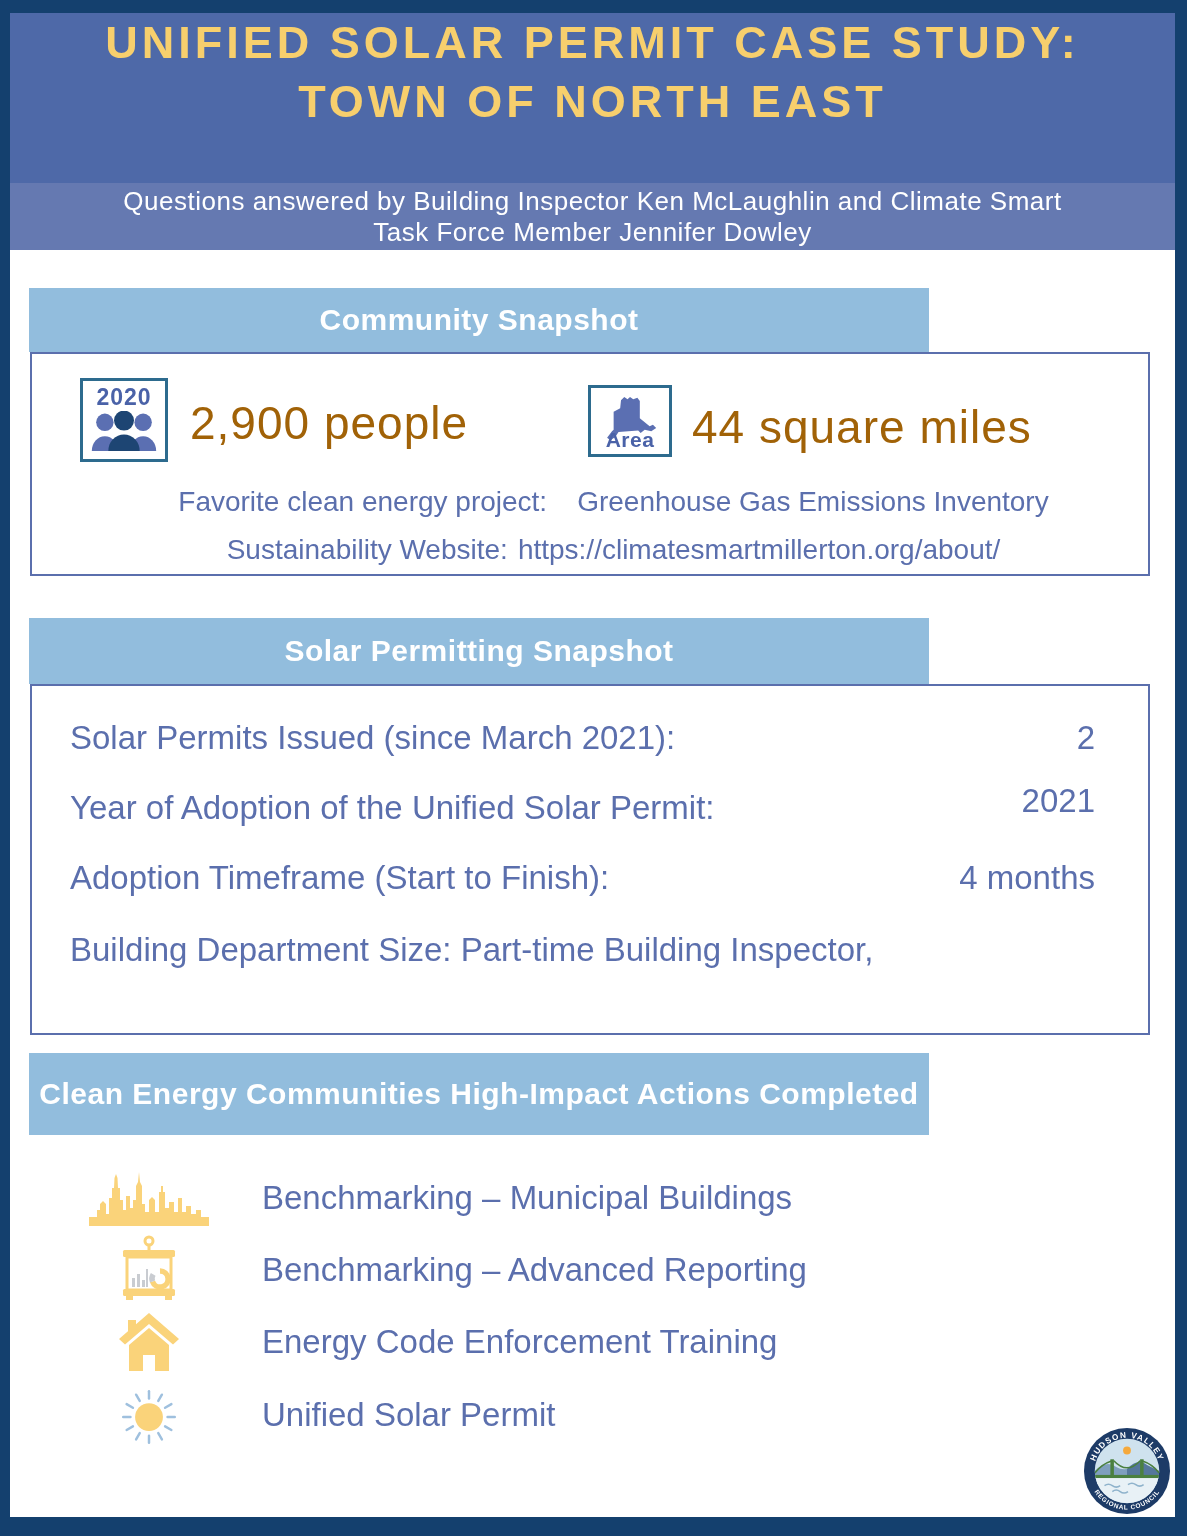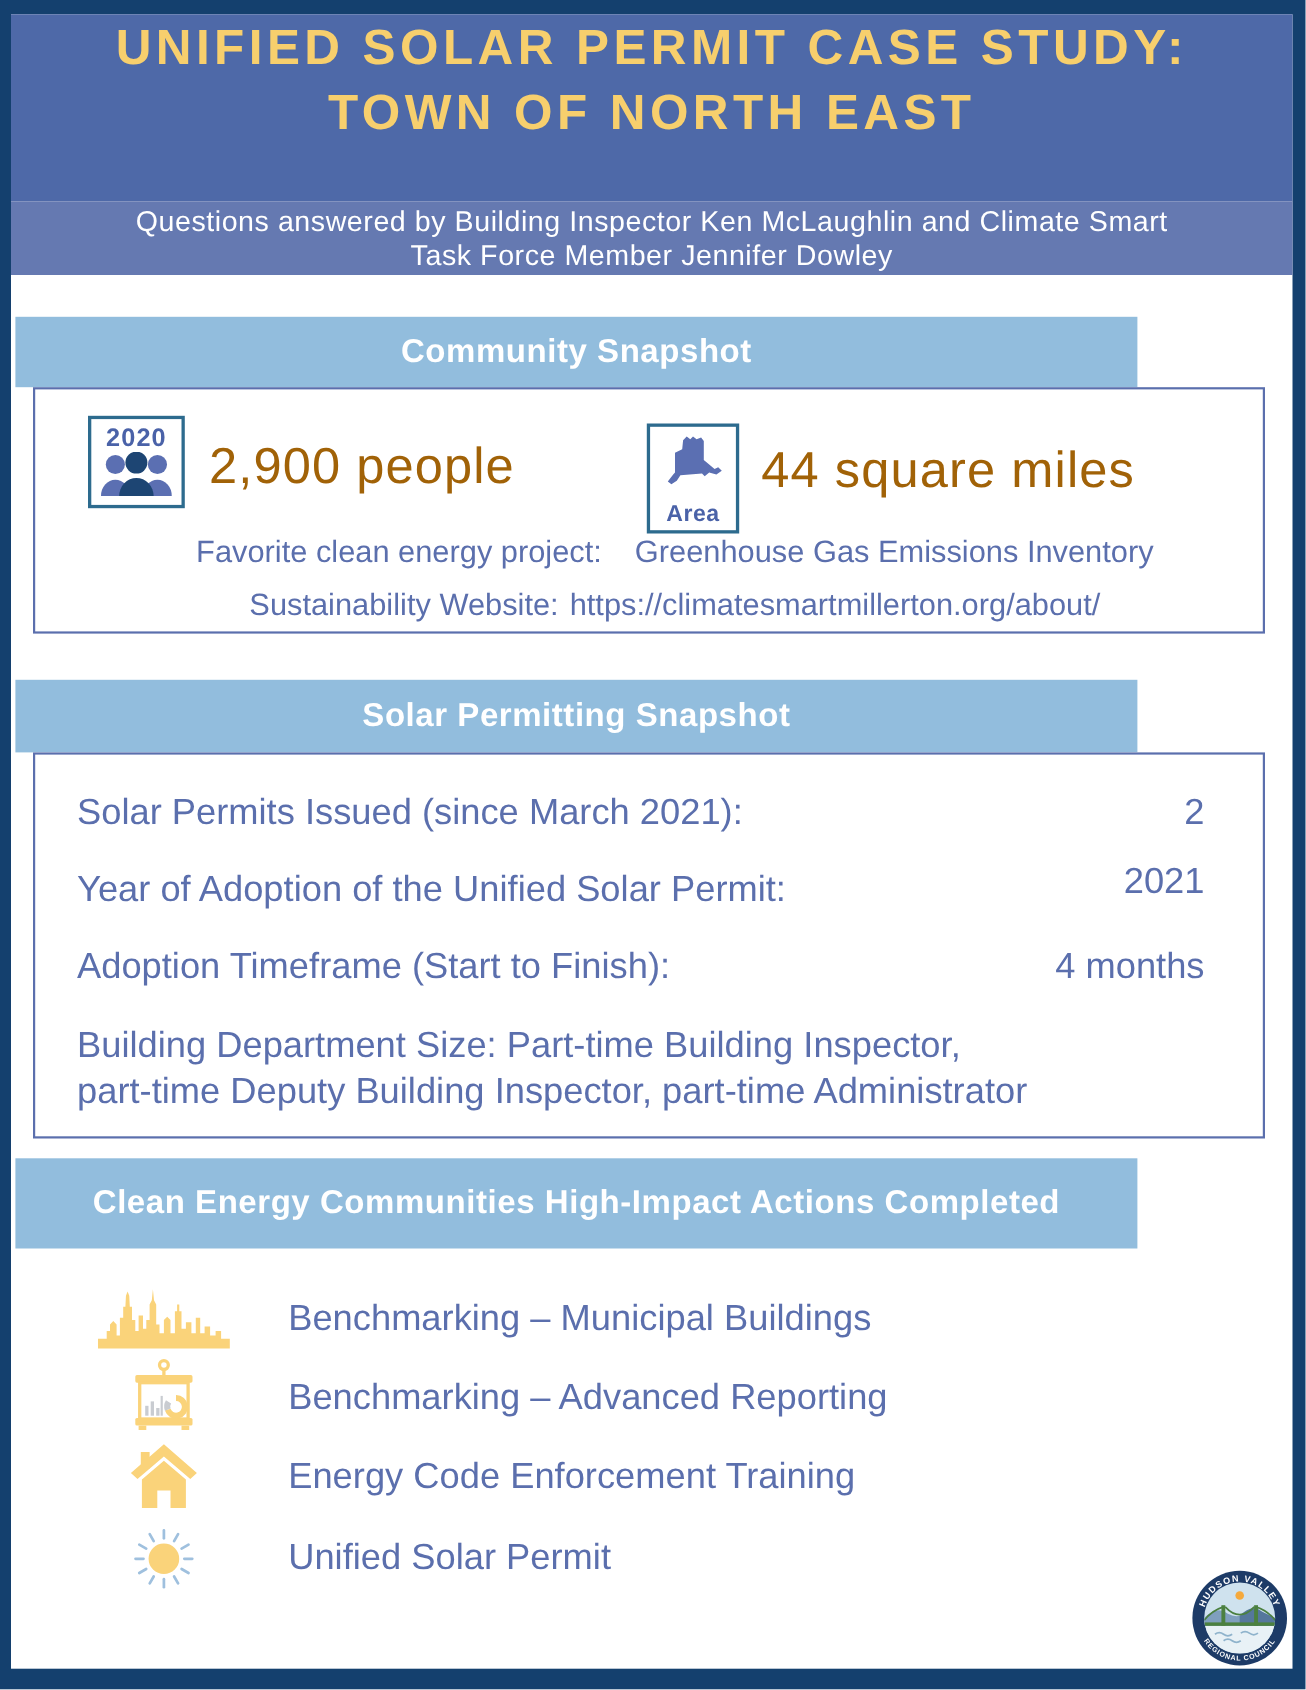--- a/index.html
+++ b/index.html
@@ -24,21 +24,21 @@
     line-height:59px;
   }
   .subtitle {
     position:absolute; left:0; top:170px; width:1165px; height:67px;
     background:#6579b1; text-align:center; padding-top:3px;
   }
   .subtitle-line { color:#ffffff; font-size:26px; line-height:31px; letter-spacing:0.5px; }
 
   
   .section-bar {
-    position:absolute; left:4px; width:1020px; background:#92bddd;
+    position:absolute; left:19px; width:900px; background:#92bddd;
     color:#ffffff; font-weight:bold; text-align:center; letter-spacing:0.5px;
   }
   .bar-community { top:275px; height:64px; font-size:30px; line-height:64px; }
   .bar-solar     { top:605px; height:66px; font-size:30px; line-height:66px; }
   .bar-actions   { top:1040px; height:82px; font-size:30px; line-height:82px; }
 
   
   .data-box {
     position:absolute; left:20px; width:1120px; background:#ffffff;
     border:2px solid #5b6fad;
@@ -96,21 +96,21 @@
           <circle cx="17" cy="13" r="10" fill="#5b6fb2"></circle>
           <circle cx="61" cy="13" r="10" fill="#5b6fb2"></circle>
           <path d="M2,46 a15,17 0 0 1 30,0 Z" fill="#5b6fb2"></path>
           <path d="M46,46 a15,17 0 0 1 30,0 Z" fill="#5b6fb2"></path>
           <circle cx="39" cy="11" r="11.5" fill="#1d4573"></circle>
           <path d="M21,46 a18,19 0 0 1 36,0 Z" fill="#1d4573"></path>
         </svg>
       </div>
       <div class="abs stat-text" style="left:158px; top:42px;">2,900 people</div>
 
-      <div class="icon-frame" style="left:556px; top:31px; width:84px; height:100px;">
+      <div class="icon-frame" style="left:556px; top:31px; width:84px; height:72px;">
         <svg width="62" height="54" viewBox="0 0 72 66" style="display:block; margin:4px auto 0;">
           <path d="M16,46 L16,24 L24,20 L25,10 L29,6 L33,9 L36,6 L40,9 L45,7 L48,11 L48,32 L60,42 L64,40 L68,44 L62,48 L54,46 L49,50 L46,47 L22,49 L18,55 L12,59 L8,56 L14,48 Z" fill="#5b6fb2"></path>
         </svg>
         <div class="area-word">Area</div>
       </div>
       <div class="abs stat-text" style="left:660px; top:46px;">44 square miles</div>
 
       <div class="center-line" style="top:132px;">
         <span class="small-line">Favorite clean energy project:</span><span class="small-line" style="margin-left:30px;">Greenhouse Gas Emissions Inventory</span>
       </div>
@@ -122,21 +122,20 @@
     <div class="section-bar bar-solar">Solar Permitting Snapshot</div>
     <div class="data-box box-solar">
       <div class="solar-row-label" style="top:33px;">Solar Permits Issued (since March 2021):</div>
       <div class="solar-row-value" style="top:33px;">2</div>
       <div class="solar-row-label" style="top:103px;">Year of Adoption of the Unified Solar Permit:</div>
       <div class="solar-row-value" style="top:96px;">2021</div>
       <div class="solar-row-label" style="top:173px;">Adoption Timeframe (Start to Finish):</div>
       <div class="solar-row-value" style="top:173px;">4 months</div>
       <div class="dept-block">
         <div>Building Department Size: Part-time Building Inspector,</div>
-        <div>part-time Deputy Building Inspector, part-time Administrator</div>
       </div>
     </div>
 
     <div class="section-bar bar-actions">Clean Energy Communities High-Impact Actions Completed</div>
 
     <div class="action-row" style="top:1152px;">
       <div class="action-icon-cell">
         <svg width="120" height="58" viewBox="0 0 120 56">
           <path fill="#fad37a" d="M0,56 L0,47 L8,47 L8,40 L11,40 L11,34 L14,31 L17,34 L17,44 L20,44 L20,28 L23,28 L23,18 L25,18 L25.5,8 L27,4 L28.5,8 L29,18 L31,18 L31,30 L34,30 L34,40 L37,40 L37,26 L41,26 L41,38 L44,38 L44,30 L47,30 L47,16 L49,12 L50,2 L51,12 L53,16 L53,34 L56,34 L56,42 L60,42 L60,30 L63,27 L66,30 L66,42 L70,42 L70,22 L72,22 L72,16 L74,16 L74,22 L76,22 L76,38 L80,38 L80,32 L85,32 L85,42 L89,42 L89,28 L93,28 L93,42 L97,42 L97,36 L102,36 L102,44 L107,44 L107,40 L112,40 L112,47 L120,47 L120,56 Z"></path>
         </svg>

